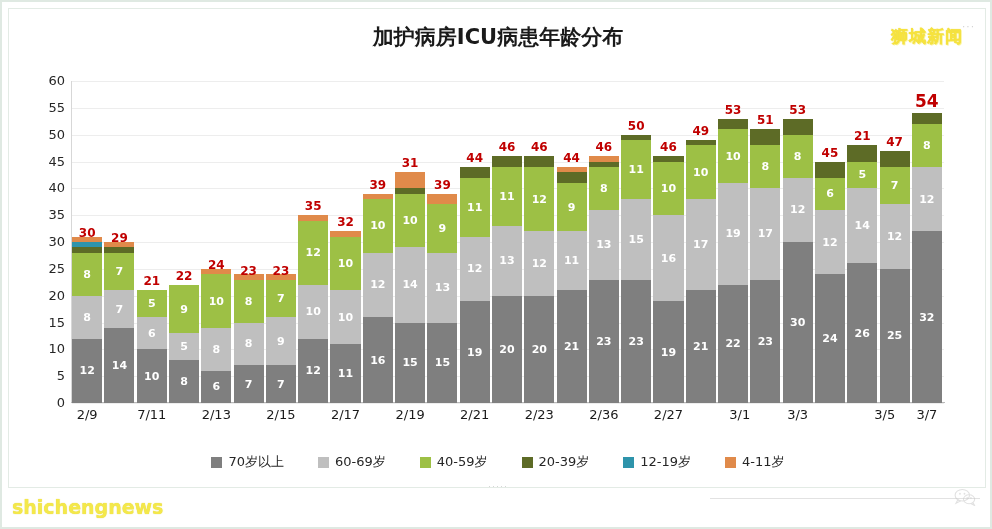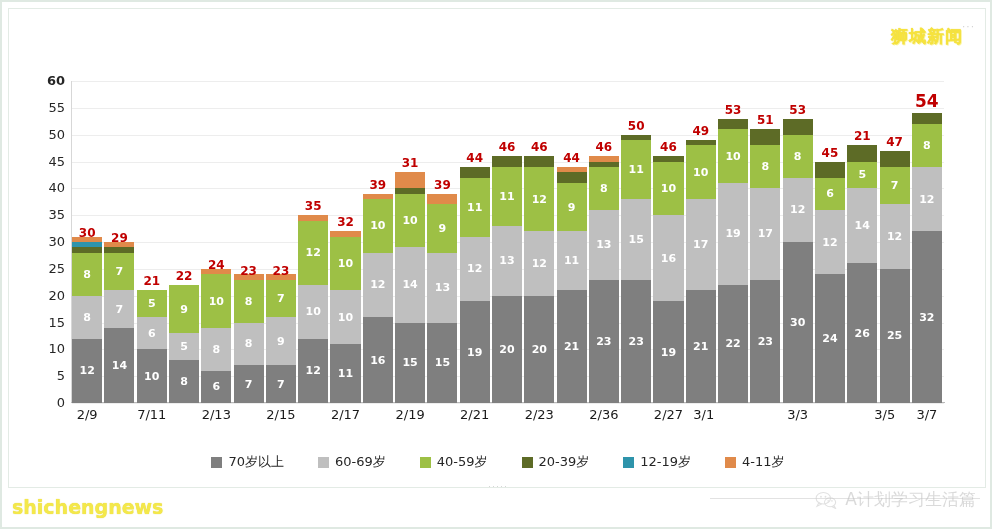--- a/index.html
+++ b/index.html
@@ -135,25 +135,26 @@
   #corner-dots{position:absolute;right:10px;top:12px;color:#cfcfcf;font-size:10px;letter-spacing:1px;}
   #bottom-dots{position:absolute;left:486px;top:479px;color:#d2d2d2;font-size:9px;letter-spacing:1px;}
 </style>
 </head>
 <body>
 
 <div id="app-frame">
 
   <div id="chart-card">
 
+    <div id="chart-title">加护病房ICU病患年龄分布</div>
     <div id="corner-dots">···</div>
     <div id="brand-watermark">狮城新闻</div>
 
     <div id="yaxis">
-        <div class="ytick" style="top: 0px; font-weight: bold;">60</div>
+        <div class="ytick" style="top: 0px;">60</div>
         <div class="ytick" style="top: 26.8333px;">55</div>
         <div class="ytick" style="top: 53.6667px;">50</div>
         <div class="ytick" style="top: 80.5px;">45</div>
         <div class="ytick" style="top: 107.333px;">40</div>
         <div class="ytick" style="top: 134.167px;">35</div>
         <div class="ytick" style="top: 161px;">30</div>
         <div class="ytick" style="top: 187.833px;">25</div>
         <div class="ytick" style="top: 214.667px;">20</div>
         <div class="ytick" style="top: 241.5px;">15</div>
         <div class="ytick" style="top: 268.333px;">10</div>
@@ -375,21 +376,21 @@
         <div class="xlab" style="left: -16.663px; width: 65.6222px;">2/9</div>
         <div class="xlab" style="left: 47.9296px; width: 65.6222px;">7/11</div>
         <div class="xlab" style="left: 112.522px; width: 65.6222px;">2/13</div>
         <div class="xlab" style="left: 177.115px; width: 65.6222px;">2/15</div>
         <div class="xlab" style="left: 241.707px; width: 65.6222px;">2/17</div>
         <div class="xlab" style="left: 306.3px; width: 65.6222px;">2/19</div>
         <div class="xlab" style="left: 370.893px; width: 65.6222px;">2/21</div>
         <div class="xlab" style="left: 435.485px; width: 65.6222px;">2/23</div>
         <div class="xlab" style="left: 500.078px; width: 65.6222px;">2/36</div>
         <div class="xlab" style="left: 564.67px; width: 65.6222px;">2/27</div>
-        <div class="xlab" style="left: 600px; width: 65.6222px;">3/1</div>
+        <div class="xlab" style="left: 636px; width: 65.6222px;">3/1</div>
         <div class="xlab" style="left: 693.856px; width: 65.6222px;">3/3</div>
         <div class="xlab" style="left: 781px; width: 65.6222px;">3/5</div>
         <div class="xlab" style="left: 823.041px; width: 65.6222px;">3/7</div>
       </div>
 
     <div id="legend">
         <div class="leg-item">
           <span class="leg-swatch" style="background: rgb(127, 127, 127);"></span>
           <span class="leg-text">70岁以上</span>
         </div>
@@ -429,16 +430,15 @@
         <ellipse cx="9" cy="8" rx="8" ry="6.4" fill="none" stroke="#c9c9c9" stroke-width="1.2"></ellipse>
         <path d="M4 13 L2 17 L6.5 14.6 Z" fill="none" stroke="#c9c9c9" stroke-width="1.2"></path>
         <ellipse cx="16.5" cy="12.5" rx="6.2" ry="5" fill="none" stroke="#c9c9c9" stroke-width="1.2"></ellipse>
         <path d="M21 16.5 L22.6 19.4 L18.8 17.6 Z" fill="none" stroke="#c9c9c9" stroke-width="1.2"></path>
         <circle cx="6.4" cy="6.4" r="1" fill="#c9c9c9"></circle>
         <circle cx="11.4" cy="6.4" r="1" fill="#c9c9c9"></circle>
         <circle cx="14.4" cy="11" r=".9" fill="#c9c9c9"></circle>
         <circle cx="18.6" cy="11" r=".9" fill="#c9c9c9"></circle>
       </svg>
     </span>
-    <span class="acct">A计划学习生活篇</span>
   </div>
 
 </div>
 
 </body></html>

